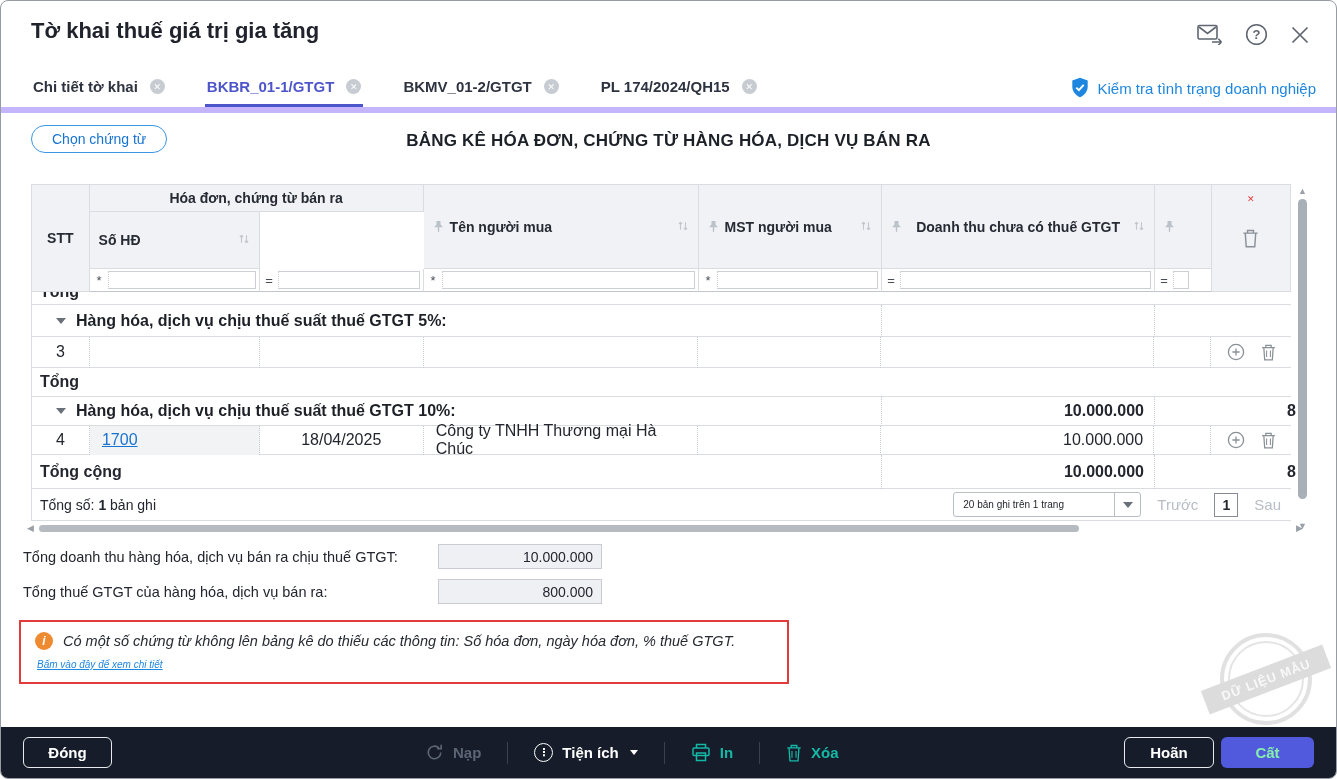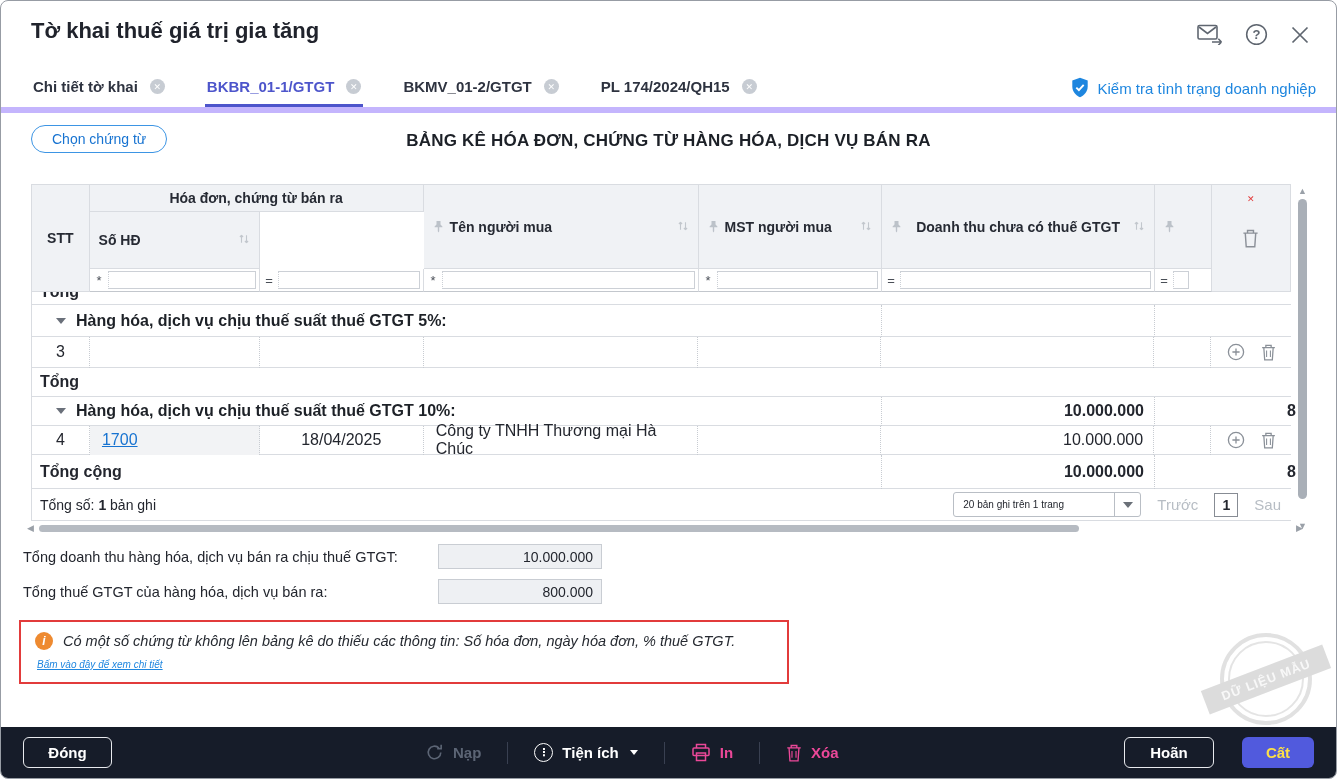--- a/index.html
+++ b/index.html
@@ -135,25 +135,25 @@
                    transform:rotate(-21deg); display:flex; align-items:center; justify-content:center;
                    color:#f7f7f7; font-weight:bold; font-size:12.5px; letter-spacing:1px; }
 
   
   .footer { position:absolute; left:0; right:0; bottom:0; height:51px; background:#161c29; }
   .btn { height:31px; border-radius:6px; display:flex; align-items:center; justify-content:center;
          font-weight:bold; font-size:15px; cursor:pointer; }
   .btn-outline { border:1px solid #e8eaee; color:#fff; background:transparent; }
   .btn-close { position:absolute; left:22px; top:10px; width:89px; }
   .btn-hoan { position:absolute; right:122px; top:10px; width:90px; }
-  .btn-cat { position:absolute; right:22px; top:10px; width:72px; background:#515add; color:#fde047; }
+  .btn-cat { position:absolute; right:22px; top:10px; width:93px; background:#515add; color:#86efac; }
   .foot-center { position:absolute; left:424px; top:0; height:51px; display:flex; align-items:center; gap:26px; }
   .fitem { display:flex; align-items:center; gap:9px; font-size:15px; font-weight:bold; cursor:pointer; }
   .fitem.muted-dark { color:#5c6575; }
-  .fitem.muted { color:#ec4899; }
+  .fitem.muted { color:#14b8a6; }
   .fitem.white { color:#fff; }
   .fsep { width:1px; height:22px; background:#394051; }
   .dots-circle { width:19px; height:19px; border:1.5px solid #fff; border-radius:50%; display:flex;
                  align-items:center; justify-content:center; font-size:11px; line-height:1; color:#fff; font-weight:bold; }
   .caret-w { width:0; height:0; border-left:4px solid transparent; border-right:4px solid transparent;
              border-top:5px solid #fff; margin-left:2px; }
 
   .redx { position:absolute; color:#e23b3b; font-size:9px; font-weight:bold; top:9px; }
 </style>
 </head>

